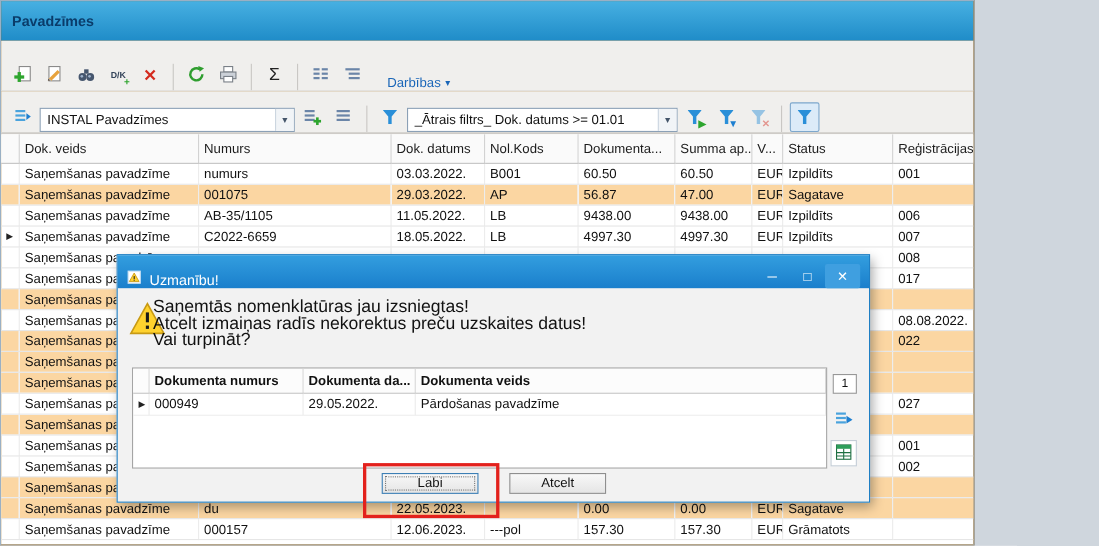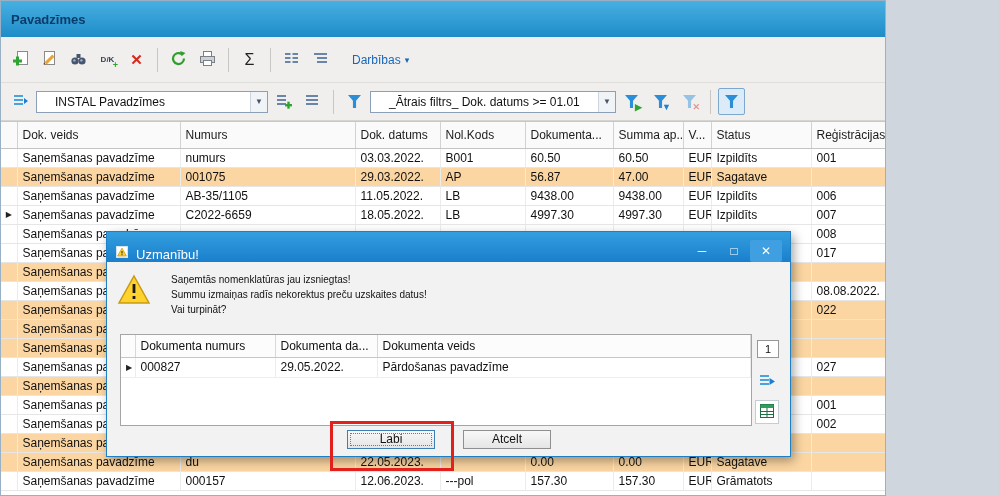--- a/index.html
+++ b/index.html
@@ -4,34 +4,34 @@
 <style>
   *{box-sizing:border-box;margin:0;padding:0}
   html,body{background:#cfd6dd}
   body{font-family:"Liberation Sans",sans-serif;font-size:12px;color:#111}
   .window{position:relative;width:886px;height:496px;background:#a16207;border:1px solid #9ab0c4;overflow:hidden}
 
   
   .titlebar{height:36px;background:linear-gradient(180deg,#47b0e2,#1f8cc8);display:flex;align-items:center;padding-left:10px;font-size:13px;color:#0a3c6a;font-weight:bold}
 
   
-  .toolbar{display:flex;align-items:center;gap:2px;padding:0 6px;background:#f0efed}
+  .toolbar{display:flex;align-items:flex-end;gap:2px;padding:0 6px;background:#f0efed}
   .toolbar1{height:46px;border-bottom:1px solid #e0deda}
   .toolbar2{height:38px;border-bottom:1px solid #d6d4d0}
   .tbtn{position:relative;width:27px;height:27px;display:flex;align-items:center;justify-content:center;border:1px solid transparent;border-radius:2px;cursor:default}
   .tbtn.pressed{border:1px solid #7da7cc;background:#dcebf8}
   .tbtn.disabled{opacity:.45}
   .sep{width:1px;height:24px;background:#c9c7c4;margin:0 5px}
   .sigma{font-size:16px;color:#222}
   .redx{font-size:15px;font-weight:bold;color:#d42a1e}
   .dk{font-size:8px;font-weight:bold;color:#34445a;letter-spacing:0}
   .darbibas{display:flex;align-items:center;gap:4px;margin-left:16px;color:#1a66b8;font-size:12px}
   .darbibas .caret{font-size:9px}
   .combo{height:22px;background:#fff;border:1px solid #8ba0b6;display:flex;align-items:center;font-size:12px}
-  .combo .val{padding:0 18px;flex:1;white-space:nowrap;overflow:hidden}
+  .combo .val{padding:0 6px;flex:1;white-space:nowrap;overflow:hidden}
   .combo .arrow{width:17px;height:100%;border-left:1px solid #ccd6e0;display:flex;align-items:center;justify-content:center;font-size:8px;color:#44556a;background:#f1f4f7}
   .funnel{width:13px;height:13px;background:#2a8fd8;clip-path:polygon(0 0,100% 0,62% 45%,62% 100%,38% 100%,38% 45%)}
   .ov{position:absolute;font-weight:bold;line-height:1}
   .ov.br{right:2px;bottom:2px;font-size:9px}
   .ov.green{color:#2ea52e}
   .ov.red{color:#d42a1e}
   .ov.blue{color:#1d7fd0}
 
   
   .grid{position:absolute;left:0;top:120px;right:0;bottom:0;background:#fff;border-top:1px solid #c9c7c4;overflow:hidden}
@@ -42,24 +42,24 @@
   .grid-table td.num{}
   td.marker,th.marker{padding:0;text-align:center;font-size:8px;color:#222}
 
   
   .dialog{position:absolute;left:105px;top:230px;width:685px;height:226px;background:#f2f2f2;border:1px solid #1f7fc4;box-shadow:3px 4px 10px rgba(0,0,0,.35);z-index:10}
   .dlg-title{height:30px;background:linear-gradient(180deg,#339edf,#1a7fcc);color:#fff;display:flex;align-items:flex-end;gap:7px;padding:0 8px;font-size:13px}
   .dlg-controls{margin-left:auto;display:flex;align-items:center}
   .dlg-controls .wbtn{width:32px;height:22px;display:flex;align-items:center;justify-content:center;font-size:12px;color:#fff}
   .dlg-controls .wbtn.close{background:#3f9fe0;border-radius:2px}
   .warn-icon{position:absolute;left:10px;top:42px}
-  .msg{position:absolute;left:64px;top:40px;font-size:10px;line-height:15px;color:#111}
+  .msg{position:absolute;left:32px;top:40px;font-size:16px;line-height:15px;color:#111}
   .dlg-tablebox{position:absolute;left:13px;top:102px;width:632px;height:92px;background:#fff;border:1px solid #a5a5a5;overflow:hidden}
   .dlg-table{width:630px}
-  .dlg-table th{height:22px;border-right:1px solid #d8d8d8;border-bottom:1px solid #c6c6c6;background:#fcfcfc;text-align:left;padding:0 5px;font-weight:normal;white-space:nowrap;overflow:hidden}
+  .dlg-table th{height:22px;border-right:1px solid #d8d8d8;border-bottom:1px solid #c6c6c6;background:#fcfcfc;text-align:left;padding:0 5px;font-weight:bold;white-space:nowrap;overflow:hidden}
   .dlg-table td{height:20px;border-right:1px solid #ececec;border-bottom:1px solid #eee;padding:0 5px;white-space:nowrap;overflow:hidden}
   .pagebox{position:absolute;left:650px;top:108px;width:22px;height:18px;border:1px solid #979797;background:#fff;font-size:11px;text-align:center;line-height:16px}
   .side-icon{position:absolute;left:648px;width:24px;height:24px;display:flex;align-items:center;justify-content:center;border:1px solid transparent}
   .side-icon.s1{top:138px}
   .side-icon.s2{top:168px;border:1px solid #c4cdd6;background:#fff}
   .dlg-btn{position:absolute;top:198px;width:88px;height:19px;font-size:12px;text-align:center;line-height:16px;background:linear-gradient(#f8f8f8,#e5e5e5);border:1px solid #8f8f8f;cursor:default}
   .btn-ok{left:240px;border:1px solid #3c7fb5;outline:1px dotted #777;outline-offset:-4px}
   .btn-cancel{left:356px}
 
   
@@ -477,21 +477,21 @@
 
     <span class="warn-icon">
       <svg width="34" height="32" viewBox="0 0 34 32">
           <path d="M17 2L32 29H2z" fill="#ffd22e" stroke="#c89a14" stroke-width="1.5"></path>
           <rect x="15.6" y="10" width="2.8" height="9" fill="#1a1a1a"></rect>
           <rect x="15.6" y="22" width="2.8" height="3" fill="#1a1a1a"></rect>
         </svg>
     </span>
     <div class="msg" id="dlg-msg">
         <div>Saņemtās nomenklatūras jau izsniegtas!</div>
-        <div>Summu izmaiņas radīs nekorektus preču uzskaites datus!</div>
+        <div>Atcelt izmaiņas radīs nekorektus preču uzskaites datus!</div>
         <div>Vai turpināt?</div>
       </div>
 
     <div class="dlg-tablebox">
       <table class="dlg-table">
         <colgroup>
             <col style="width:14px">
             <col style="width:140px">
             <col style="width:102px">
             <col>
@@ -500,21 +500,21 @@
             <tr id="dlg-head-row">
               <th class="marker"></th>
               <th>Dokumenta numurs</th>
               <th>Dokumenta da...</th>
               <th>Dokumenta veids</th>
             </tr>
           </thead>
         <tbody id="dlg-body">
             <tr>
               <td class="marker">▶</td>
-              <td>000827</td>
+              <td>000949</td>
               <td>29.05.2022.</td>
               <td>Pārdošanas pavadzīme</td>
             </tr>
           </tbody>
       </table>
     </div>
 
     <div class="pagebox">1</div>
     <div class="side-icon s1">
       <span><svg width="18" height="18" viewBox="0 0 18 18">

